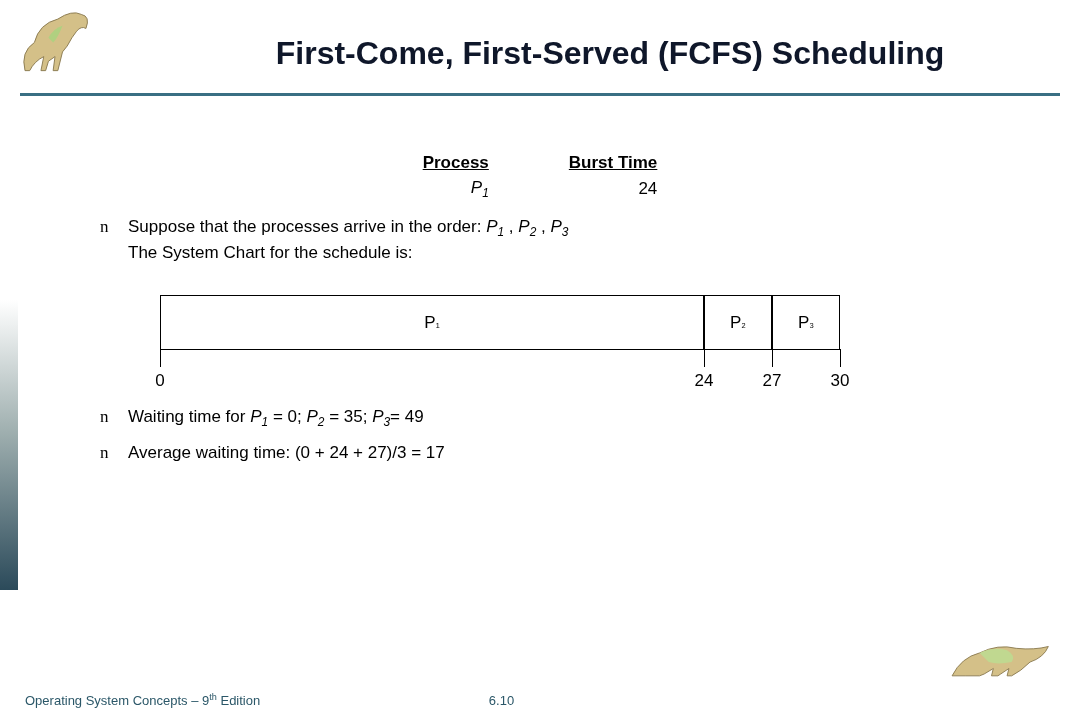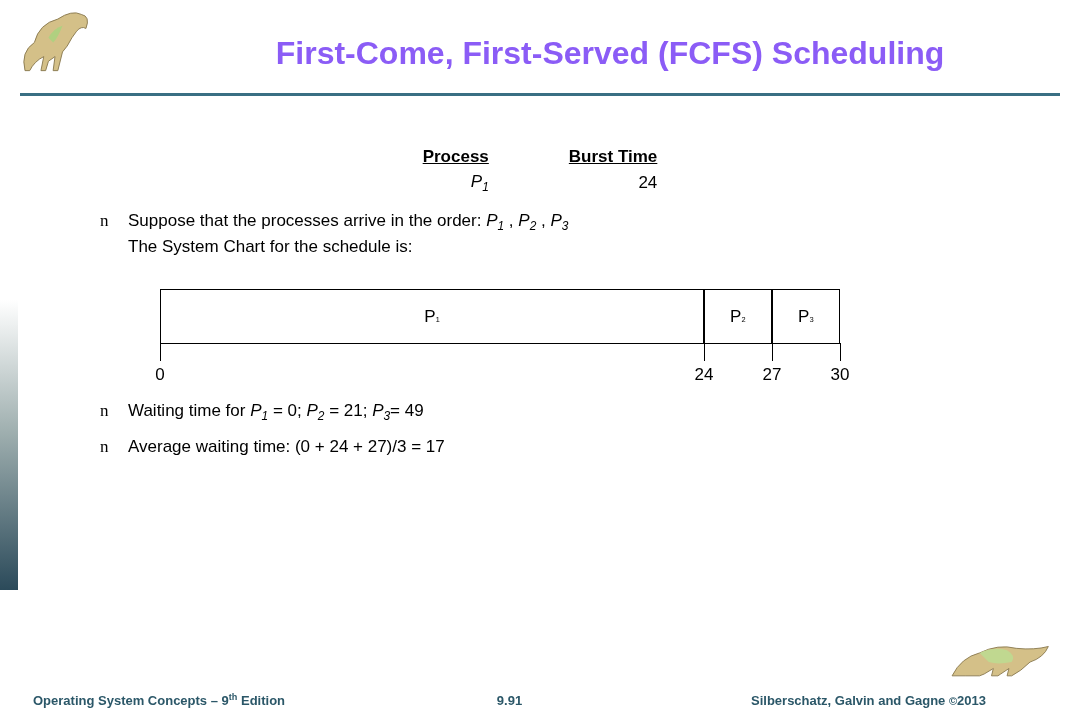--- a/index.html
+++ b/index.html
@@ -30,37 +30,37 @@
     position: absolute;
     right: 20px; bottom: 35px;
     width: 115px; height: 55px;
   }
   .title {
     position: absolute;
     left: 170px; top: 35px;
     width: 880px;
     font-size: 32px;
     font-weight: bold;
-    color: #8b5cf6;
+    color: #0f172a;
     text-align: center;
   }
   .title-rule {
     position: absolute;
     left: 20px; top: 85px;
     width: 1040px;
     border: none;
     border-top: 3px solid #396f83;
   }
   .content {
     position: absolute;
     left: 100px; top: 140px;
     width: 880px;
   }
   .proc-table {
-    margin: 5px auto;
+    margin: 11px auto;
     border-collapse: collapse;
     font-size: 17px;
   }
   .proc-table th {
     font-weight: bold;
     text-decoration: underline;
     padding: 2px 40px;
   }
   .proc-table td {
     text-align: right;
@@ -109,24 +109,24 @@
     border-left: 1.5px solid #000;
   }
   .gantt-num {
     position: absolute;
     top: 76px;
     font-size: 17px;
     transform: translateX(-50%);
   }
   .footer {
     position: absolute;
-    left: 8px; bottom: 0;
+    left: 0; bottom: 0;
     width: 1003px; height: 32px;
     font-size: 13px;
-    font-weight: bold;
+    font-weight: normal;
     color: #2b5768;
   }
   .footer-left { position: absolute; left: 25px; bottom: 12px; }
   .footer-center { position: absolute; left: 50%; bottom: 12px; transform: translateX(-50%); }
   .footer-right { position: absolute; right: 25px; bottom: 12px; }
   .copy { font-size: 11px; }
 </style>
 </head>
 <body>
 
@@ -187,36 +187,33 @@
           <div class="gantt-num" style="left: 612px;">27</div>
           <div class="gantt-tick" style="left: 680px;"></div>
           <div class="gantt-num" style="left: 680px;">30</div>
         </div>
 
       <div class="bullet">
         <div class="marker">n</div>
         <div class="text">
           <span>Waiting time for </span>
           <i><span>P</span><sub>1</sub></i><span> = 0; </span>
-          <i><span>P</span><sub>2</sub></i><span> = 21; </span>
+          <i><span>P</span><sub>2</sub></i><span> = 35; </span>
           <i><span>P</span><sub>3</sub></i><span>= 49</span>
         </div>
       </div>
 
       <div class="bullet">
         <div class="marker">n</div>
         <div class="text">Average waiting time:  (0 + 24 + 27)/3 = 17</div>
       </div>
 
     </div>
   </div>
 
   <div class="footer">
     <div class="footer-left">
       <span>Operating System Concepts – 9</span><sup>th</sup><span> Edition</span>
     </div>
-    <div class="footer-center">9.91</div>
-    <div class="footer-right">
-      <span>Silberschatz, Galvin and Gagne </span><span class="copy">©</span><span>2013</span>
-    </div>
+    <div class="footer-center">6.10</div>
   </div>
 
 </div>
 
 </body></html>

